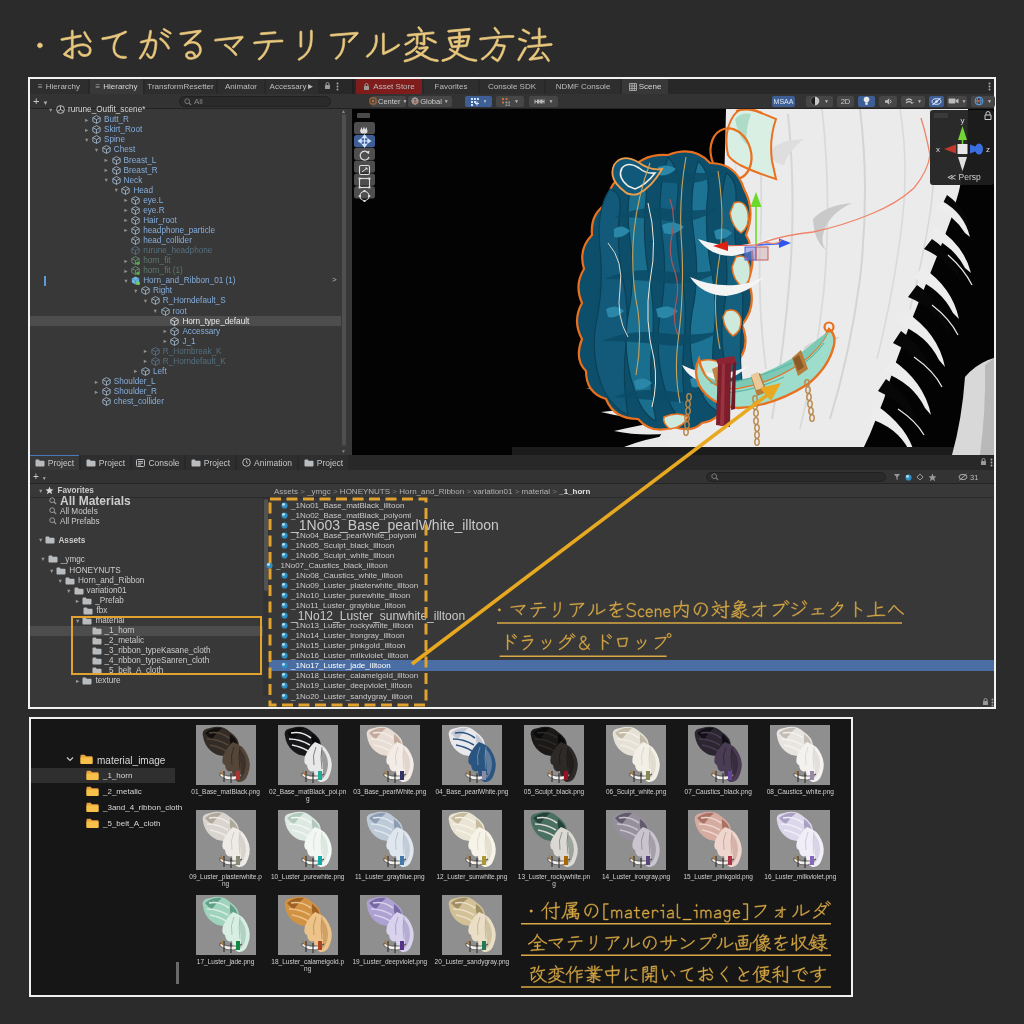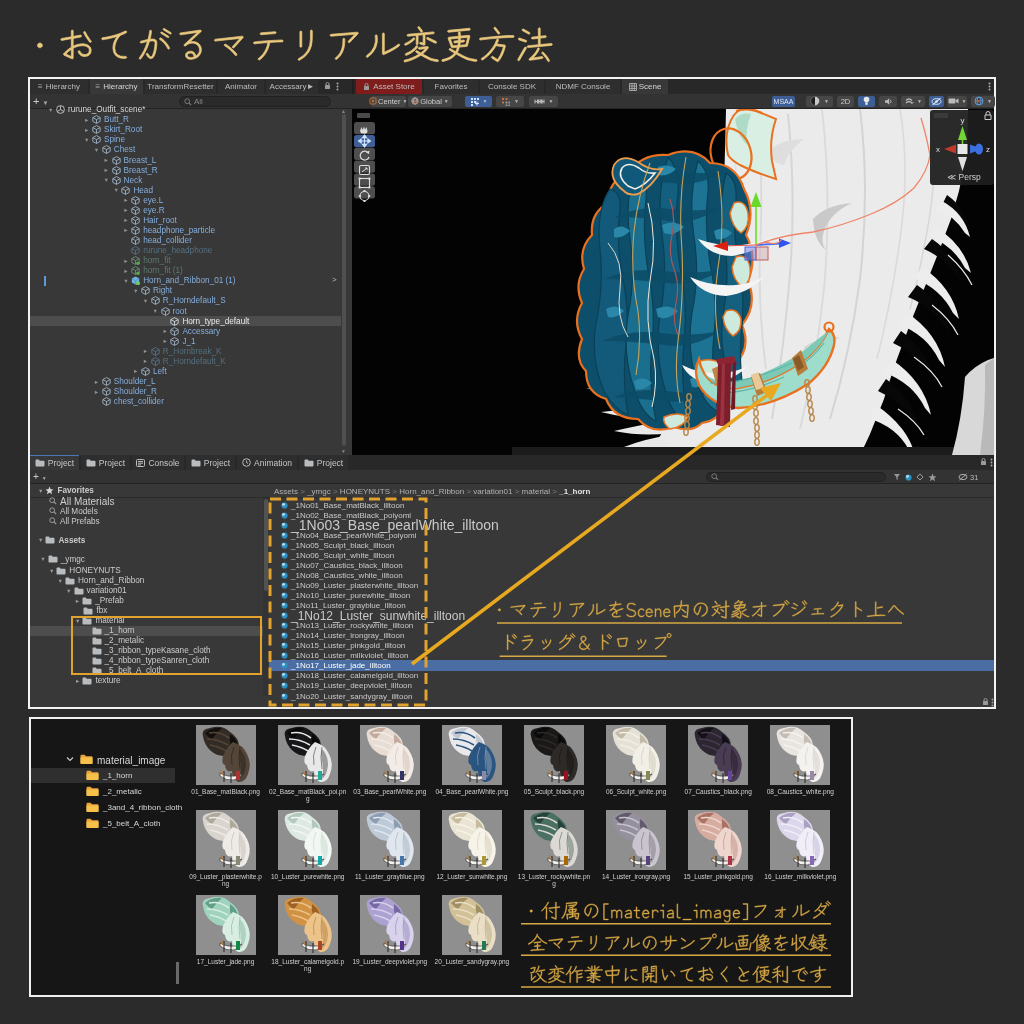--- a/index.html
+++ b/index.html
@@ -534,21 +534,21 @@
 <div class="row" style="left:958px;top:472.5px;color:#bbb;font-size:7.5px;height:9px"><svg width="10" height="8" viewBox="0 0 10 8" style="margin-right:2px">
         <ellipse cx="5" cy="4" rx="4" ry="2.6" fill="none" stroke="#aaa" stroke-width="1"></ellipse>
         <line x1="1.5" y1="7" x2="8.5" y2="1" stroke="#aaa" stroke-width="1"></line>
       </svg>31</div>
 <div class="abs" style="left:30px;top:484px;width:964px;height:14px;background:#383838;border-bottom:1px solid #2b2b2b"></div>
 <div class="abs" style="left:274px;top:487px;font-size:8px;white-space:nowrap"><span style="color:#b2b2b2;">Assets</span> <span style="color:#7e7e7e">&gt;</span> <span style="color:#b2b2b2;">_ymgc</span> <span style="color:#7e7e7e">&gt;</span> <span style="color:#b2b2b2;">HONEYNUTS</span> <span style="color:#7e7e7e">&gt;</span> <span style="color:#b2b2b2;">Horn_and_Ribbon</span> <span style="color:#7e7e7e">&gt;</span> <span style="color:#b2b2b2;">variation01</span> <span style="color:#7e7e7e">&gt;</span> <span style="color:#b2b2b2;">material</span> <span style="color:#7e7e7e">&gt;</span> <span style="color:#e2e2e2;font-weight:bold">_1_horn</span></div>
 <div class="abs" style="left:30px;top:625.6px;width:233px;height:10.2px;background:#4d4d4d"></div>
 <div class="row" style="left:38px;top:485.6px;height:10.2px;font-size:8.2px;color:#cccccc;font-weight:bold"><span style="color:#9a9a9a;font-size:5.5px;flex:none;margin-right:2px">▼</span><svg width="9" height="9" viewBox="0 0 9 9" style="margin-right:3px">
         <path d="M4.5 .5 5.6 3.2 8.5 3.4 6.3 5.3 7 8.2 4.5 6.6 2 8.2 2.7 5.3 .5 3.4 3.4 3.2Z" fill="#d8d8d8"></path>
       </svg>Favorites</div>
-<div class="row" style="left:49px;top:496.1px;height:10.2px;font-size:10px;color:#cccccc;font-weight:normal"><svg width="8" height="8" viewBox="0 0 8 8" style="margin-right:3px">
+<div class="row" style="left:49px;top:496.1px;height:10.2px;font-size:12px;color:#cccccc;font-weight:bold"><svg width="8" height="8" viewBox="0 0 8 8" style="margin-right:3px">
         <circle cx="3.2" cy="3.2" r="2.4" fill="none" stroke="#9a9a9a" stroke-width="1"></circle>
         <line x1="5" y1="5" x2="7.2" y2="7.2" stroke="#9a9a9a" stroke-width="1.1"></line>
       </svg>All Materials</div>
 <div class="row" style="left:49px;top:506.2px;height:10.2px;font-size:8.2px;color:#cccccc;font-weight:normal"><svg width="8" height="8" viewBox="0 0 8 8" style="margin-right:3px">
         <circle cx="3.2" cy="3.2" r="2.4" fill="none" stroke="#9a9a9a" stroke-width="1"></circle>
         <line x1="5" y1="5" x2="7.2" y2="7.2" stroke="#9a9a9a" stroke-width="1.1"></line>
       </svg>All Models</div>
 <div class="row" style="left:49px;top:516.1px;height:10.2px;font-size:8.2px;color:#cccccc;font-weight:normal"><svg width="8" height="8" viewBox="0 0 8 8" style="margin-right:3px">
         <circle cx="3.2" cy="3.2" r="2.4" fill="none" stroke="#9a9a9a" stroke-width="1"></circle>
         <line x1="5" y1="5" x2="7.2" y2="7.2" stroke="#9a9a9a" stroke-width="1.1"></line>
@@ -616,21 +616,21 @@
         <circle cx="2.5" cy="2.4" r="1.4" fill="#b8e4f4"></circle>
       </svg>_1No04_Base_pearlWhite_poiyomi</div>
 <div class="row" style="left:281px;top:540.4px;height:10px;font-size:8px;color:#c9c9c9"><svg width="7" height="7" viewBox="0 0 7 7" style="margin-right:3px">
         <circle cx="3.5" cy="3.5" r="3.1" fill="#2e8fc0"></circle>
         <circle cx="2.5" cy="2.4" r="1.4" fill="#b8e4f4"></circle>
       </svg>_1No05_Sculpt_black_illtoon</div>
 <div class="row" style="left:281px;top:550.4px;height:10px;font-size:8px;color:#c9c9c9"><svg width="7" height="7" viewBox="0 0 7 7" style="margin-right:3px">
         <circle cx="3.5" cy="3.5" r="3.1" fill="#2e8fc0"></circle>
         <circle cx="2.5" cy="2.4" r="1.4" fill="#b8e4f4"></circle>
       </svg>_1No06_Sculpt_white_illtoon</div>
-<div class="row" style="left:281px;top:560.4px;height:10px;font-size:8px;color:#c9c9c9"><svg width="7" height="7" viewBox="0 0 7 7" style="margin-right:3px">
+<div class="row" style="left:266px;top:560.4px;height:10px;font-size:8px;color:#c9c9c9"><svg width="7" height="7" viewBox="0 0 7 7" style="margin-right:3px">
         <circle cx="3.5" cy="3.5" r="3.1" fill="#2e8fc0"></circle>
         <circle cx="2.5" cy="2.4" r="1.4" fill="#b8e4f4"></circle>
       </svg>_1No07_Caustics_black_illtoon</div>
 <div class="row" style="left:281px;top:570.5px;height:10px;font-size:8px;color:#c9c9c9"><svg width="7" height="7" viewBox="0 0 7 7" style="margin-right:3px">
         <circle cx="3.5" cy="3.5" r="3.1" fill="#2e8fc0"></circle>
         <circle cx="2.5" cy="2.4" r="1.4" fill="#b8e4f4"></circle>
       </svg>_1No08_Caustics_white_illtoon</div>
 <div class="row" style="left:281px;top:580.5px;height:10px;font-size:8px;color:#c9c9c9"><svg width="7" height="7" viewBox="0 0 7 7" style="margin-right:3px">
         <circle cx="3.5" cy="3.5" r="3.1" fill="#2e8fc0"></circle>
         <circle cx="2.5" cy="2.4" r="1.4" fill="#b8e4f4"></circle>

